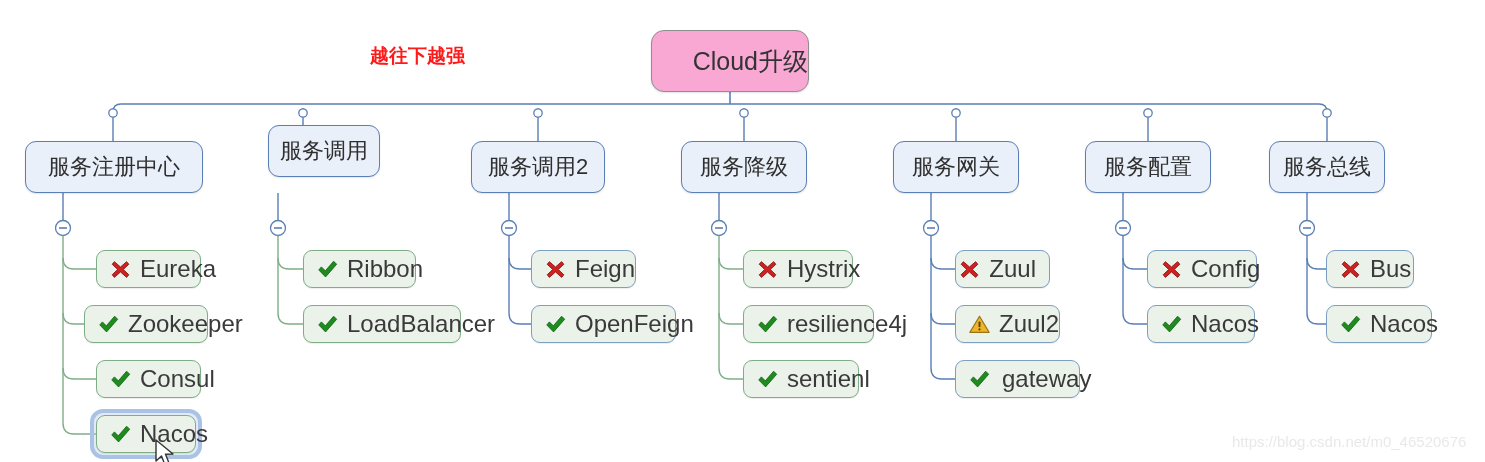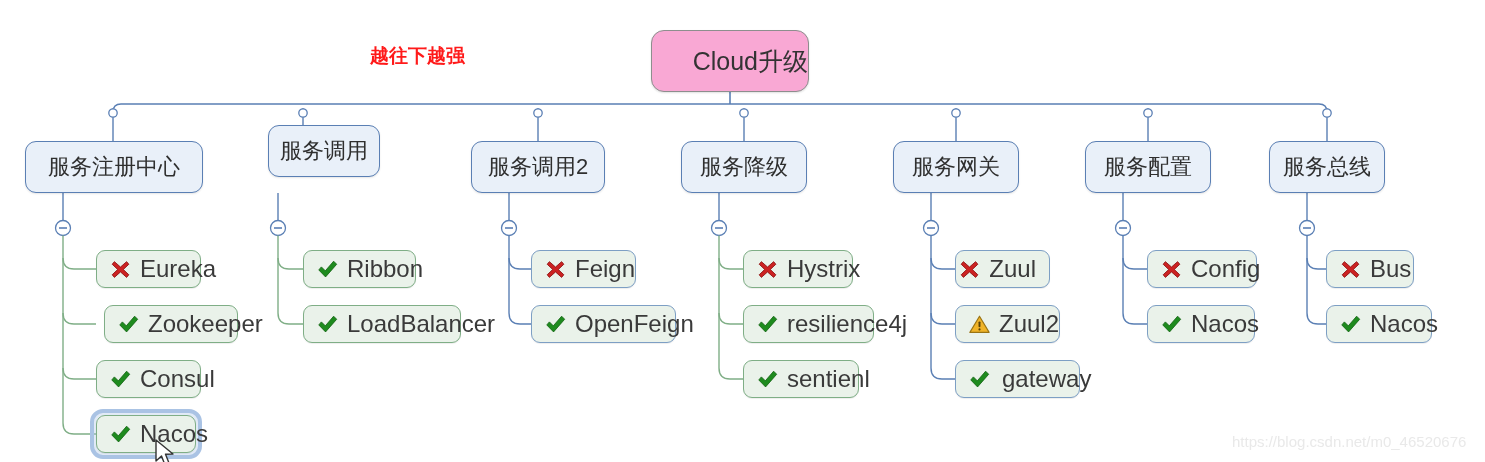--- a/index.html
+++ b/index.html
@@ -125,21 +125,21 @@
     </div>
     <div class="node branch" style="left: 25px; top: 141px; width: 178px; height: 52px;">
       <span>服务注册中心</span>
     </div>
     <div class="node leaf" style="left: 96px; top: 250px; width: 105px; height: 38px;">
       <svg class="ico" viewBox="0 0 24 24">
         <path d="M5 3 L12 9.2 L19 3 L21.5 6 L15.2 12 L21.5 18 L19 21 L12 14.8 L5 21 L2.5 18 L8.8 12 L2.5 6 Z" fill="#cc2222" stroke="#8e1414" stroke-width="1"></path>
       </svg>
       <span class="lbl">Eureka</span>
     </div>
-    <div class="node leaf" style="left: 104px; top: 305px; width: 134px; height: 38px;">
+    <div class="node leaf" style="left: 84px; top: 305px; width: 124px; height: 38px;">
       <svg class="ico" viewBox="0 0 24 24">
         <path d="M2 12.5 L5 9 L9.5 13.5 L19 2.5 L22.5 6 L9.8 20.5 Z" fill="#1e8b1e" stroke="#0f5f0f" stroke-width="0.9"></path>
       </svg>
       <span class="lbl">Zookeeper</span>
     </div>
     <div class="node leaf" style="left: 96px; top: 360px; width: 105px; height: 38px;">
       <svg class="ico" viewBox="0 0 24 24">
         <path d="M2 12.5 L5 9 L9.5 13.5 L19 2.5 L22.5 6 L9.8 20.5 Z" fill="#1e8b1e" stroke="#0f5f0f" stroke-width="0.9"></path>
       </svg>
       <span class="lbl">Consul</span>

